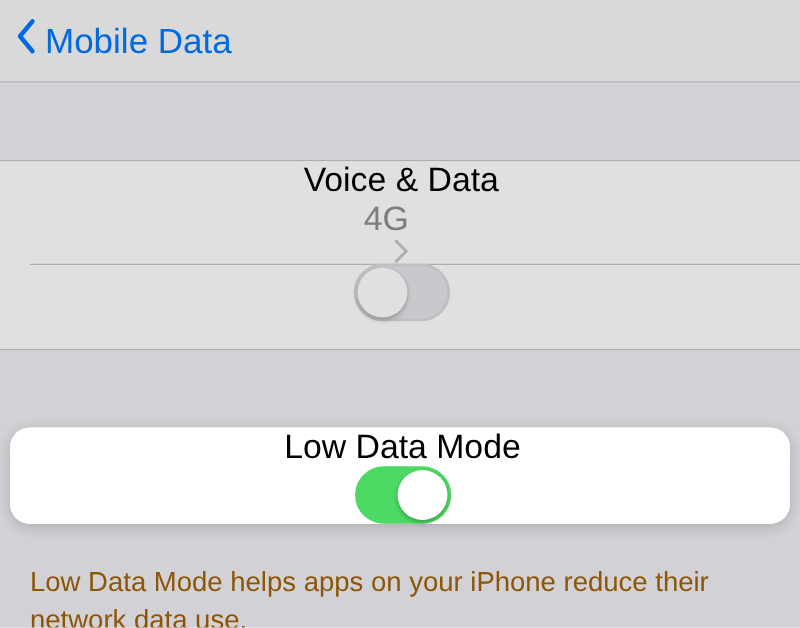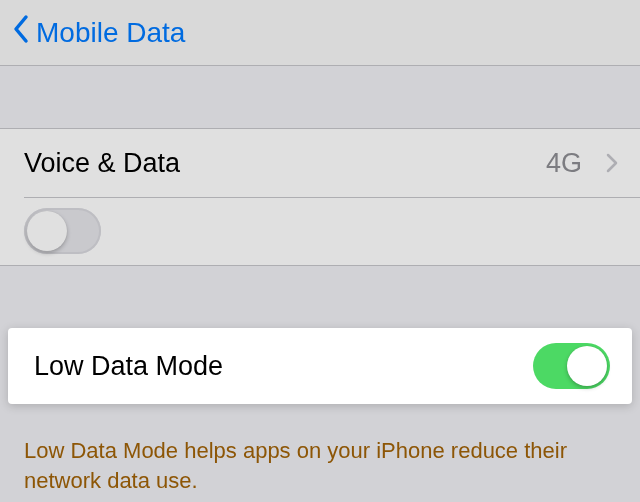--- a/index.html
+++ b/index.html
@@ -55,20 +55,21 @@
     }
     .row {
       display: flex;
       align-items: center;
       min-height: 68px;
       padding: 0 22px 0 24px;
       font-size: 27px;
       color: #000;
       background: #fff;
       position: relative;
+      flex-direction: column;
     }
     .row + .row::before {
       content: "";
       position: absolute;
       left: 24px; right: 0; top: 0;
       height: 1px;
       background: #c7c7cb;
     }
     .row-label { flex: 1; }
     .row-value {
@@ -102,21 +103,21 @@
       background: #ffffff;
       box-shadow: 0 2px 4px rgba(0,0,0,0.25), 0 0 1px rgba(0,0,0,0.1);
     }
     .switch-off .knob { left: 3px; }
     .switch-on .knob { right: 3px; }
     .spacer-mid { height: 62px; }
     .highlight-group {
       position: relative;
       z-index: 10;
       margin: 0 8px;
-      border-radius: 4px;
+      border-radius: 16px;
       background: #fff;
       box-shadow: 0 2px 10px rgba(0,0,0,0.18);
       border: none;
     }
     .highlight-group .row {
       border-radius: 16px;
       min-height: 76px;
       padding: 0 22px 0 26px;
     }
     .footer-text {

